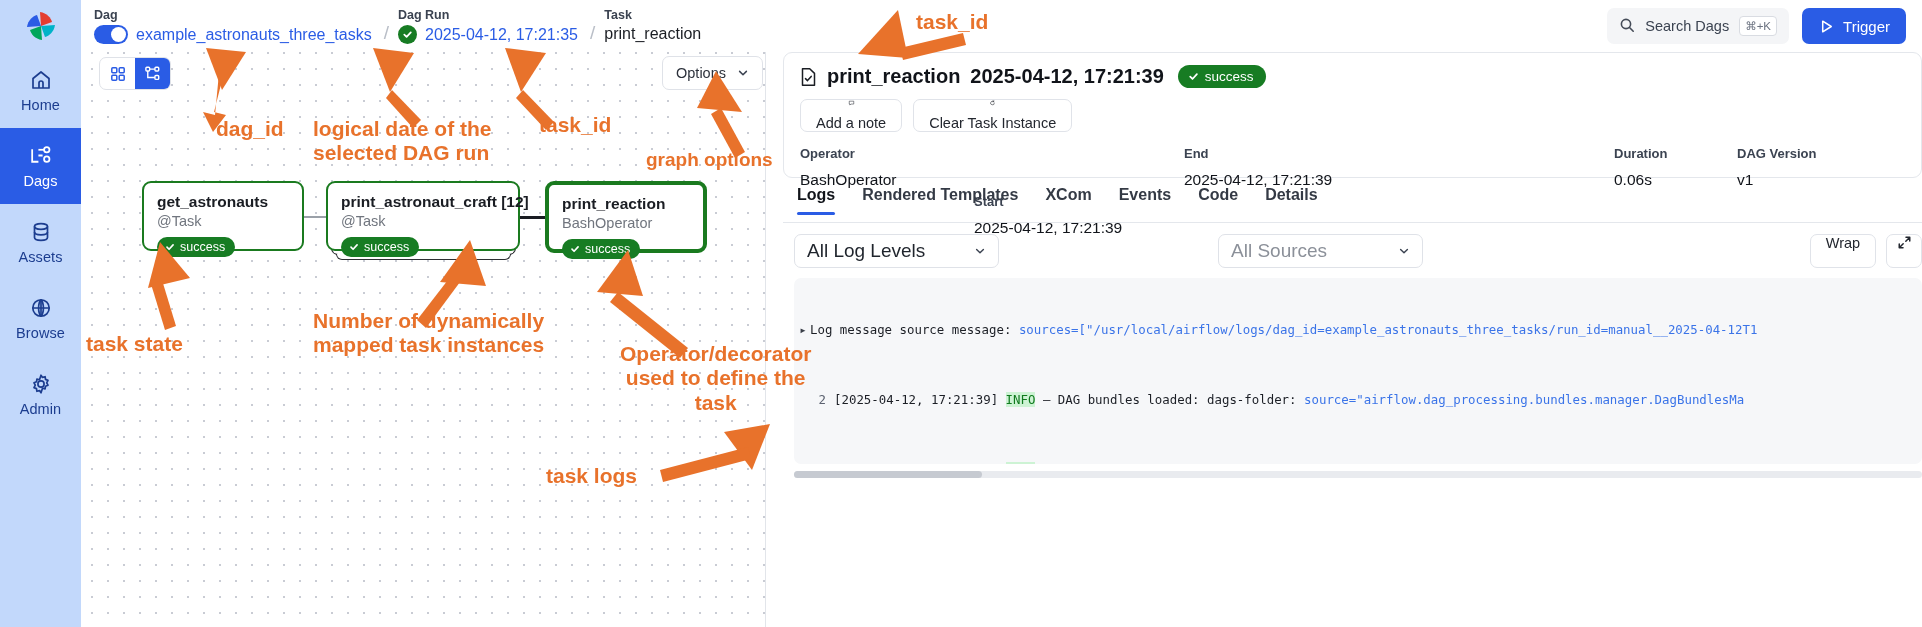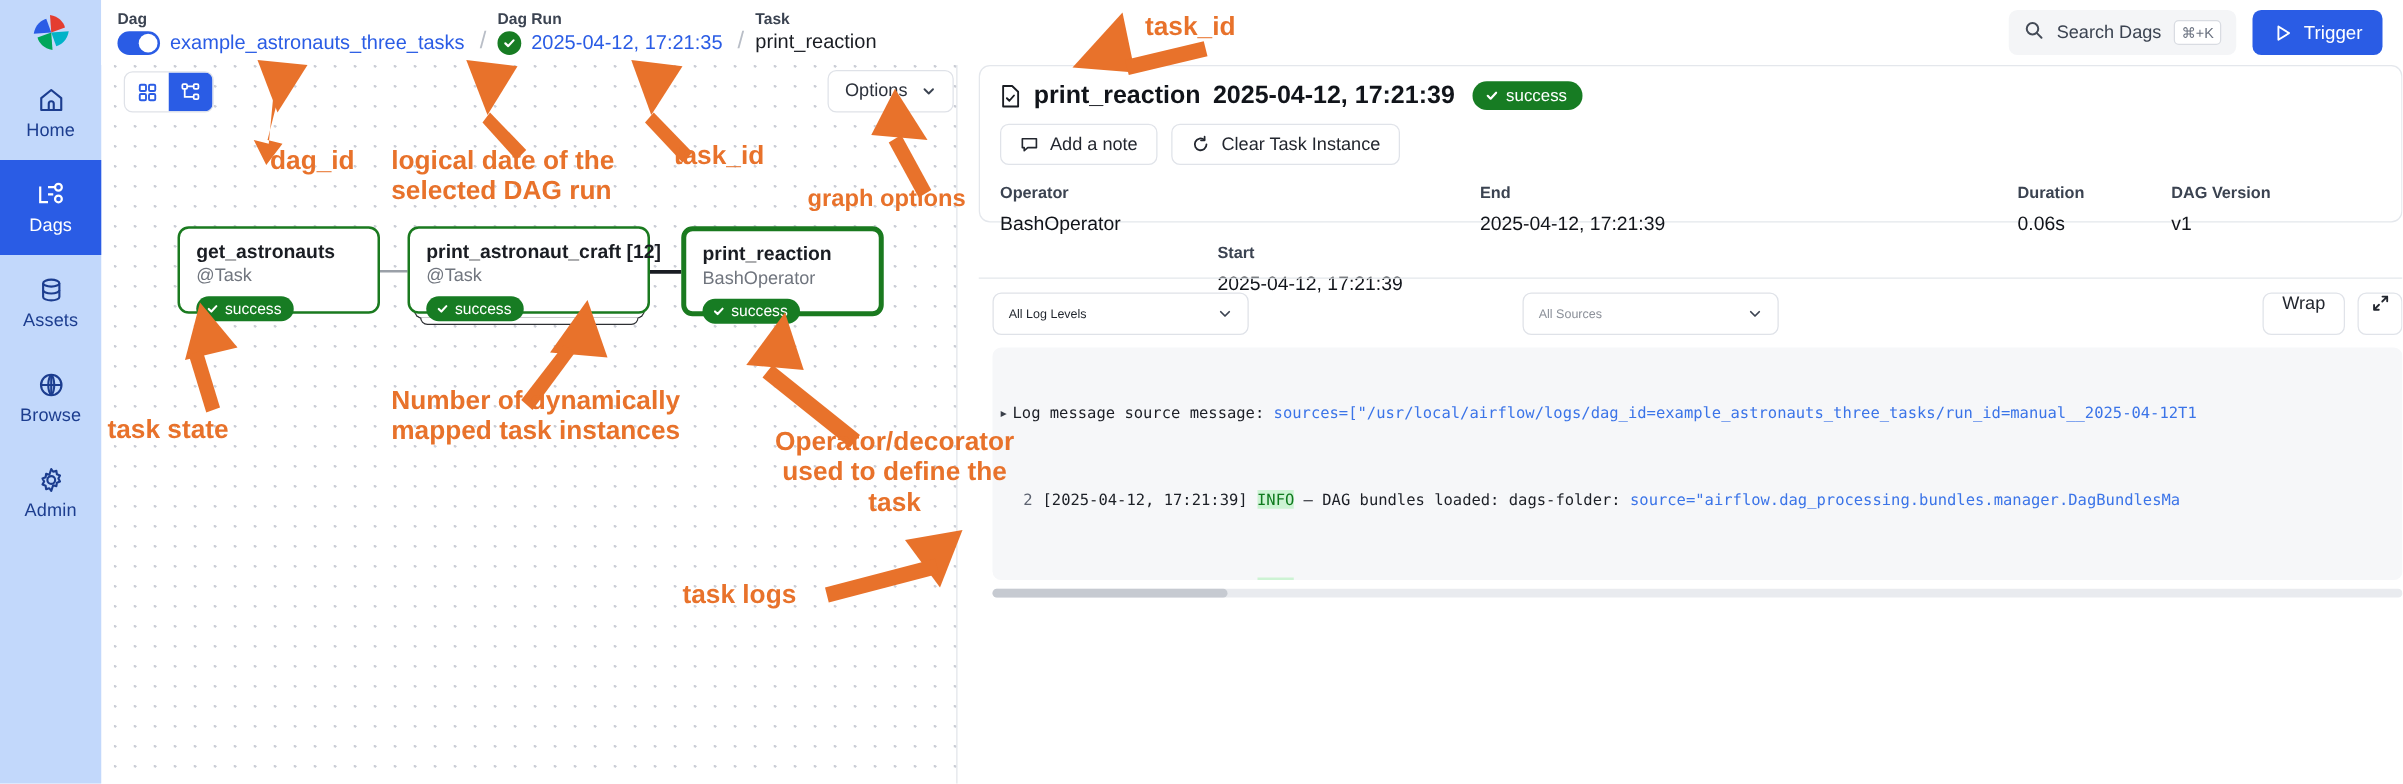--- a/index.html
+++ b/index.html
@@ -122,39 +122,39 @@
   .ti-head { display:flex; align-items:center; gap:10px; }
   .ti-name { font-size:20px; font-weight:700; color:#11141a; }
   .ti-date { font-size:20px; font-weight:700; color:#11141a; }
   .ti-badge {
     display:inline-flex; align-items:center; gap:6px; background:#177c23; color:#fff;
     border-radius:12px; font-size:13.5px; padding:4px 12px 4px 10px; margin-left:4px;
   }
   .ti-actions { display:flex; gap:11px; margin-top:11px; }
   .act-btn {
     display:flex; align-items:center; gap:9px; border:1px solid #e0e3e9; border-radius:7px;
-    height:33px; padding:0 15px; font-size:14.5px; color:#23272f; background:#fff; cursor:pointer;
+    height:33px; padding:0 15px; font-size:14.5px; color:#23272f; background:#fff; cursor:pointer;flex-direction:column;
   }
   .meta-row { display:flex; margin-top:14px; }
   .meta-col { display:flex; flex-direction:column; gap:10px; }
   .meta-label { font-size:13px; font-weight:600; color:#3b4351; }
   .meta-value { font-size:15.5px; color:#11141a; }
 
   .tabs { position:absolute; left:9px; top:134px; display:flex; gap:27px; padding-left:14px; }
   .tab { font-size:16px; font-weight:700; color:#343a45; padding-bottom:11px; cursor:pointer; position:relative; }
   .tab.active { color:#11141a; }
   .tab.active::after {
     content:''; position:absolute; left:0; right:0; bottom:0; height:3px; background:#2a5ce5; border-radius:2px;
   }
   .tab-rule { position:absolute; left:9px; top:170px; width:1139px; height:1px; background:#e4e7ec; }
 
   .filters { position:absolute; left:20px; top:182px; display:flex; align-items:center; width:1128px; }
   .select {
     display:flex; align-items:center; justify-content:space-between; border:1px solid #dfe2e8;
-    border-radius:7px; height:34px; padding:0 12px; font-size:10px; color:#1f242c; background:#fff;
+    border-radius:7px; height:34px; padding:0 12px; font-size:19px; color:#1f242c; background:#fff;
     cursor:pointer;
   }
   .select.lvl { width:205px; }
   .select.src { width:205px; margin-left:219px; color:#8b9099; }
   .btn-sm {
     border:1px solid #e0e3e9; border-radius:7px; height:34px; min-width:66px; background:#fff;
     display:flex; align-items:flex-start; justify-content:center; font-size:14.5px; color:#23272f; cursor:pointer;
   }
 
   
@@ -418,20 +418,28 @@
           <span class="meta-label">Duration</span>
           <span class="meta-value">0.06s</span>
         </div>
         <div class="meta-col">
           <span class="meta-label">DAG Version</span>
           <span class="meta-value">v1</span>
         </div>
       </div>
     </div>
 
+    <div class="tabs">
+      <div class="tab active">Logs</div>
+      <div class="tab">Rendered Templates</div>
+      <div class="tab">XCom</div>
+      <div class="tab">Events</div>
+      <div class="tab">Code</div>
+      <div class="tab">Details</div>
+    </div>
     <div class="tab-rule"></div>
 
     <div class="filters">
       <div class="select lvl">
         <span>All Log Levels</span>
         <svg width="12" height="12" viewBox="0 0 12 12" fill="none" stroke="#3b4351" stroke-width="1.4">
             <path d="M2.6 4.4 L6 7.8 L9.4 4.4" stroke-linecap="round" stroke-linejoin="round"></path>
           </svg>
       </div>
       <div class="select src">

